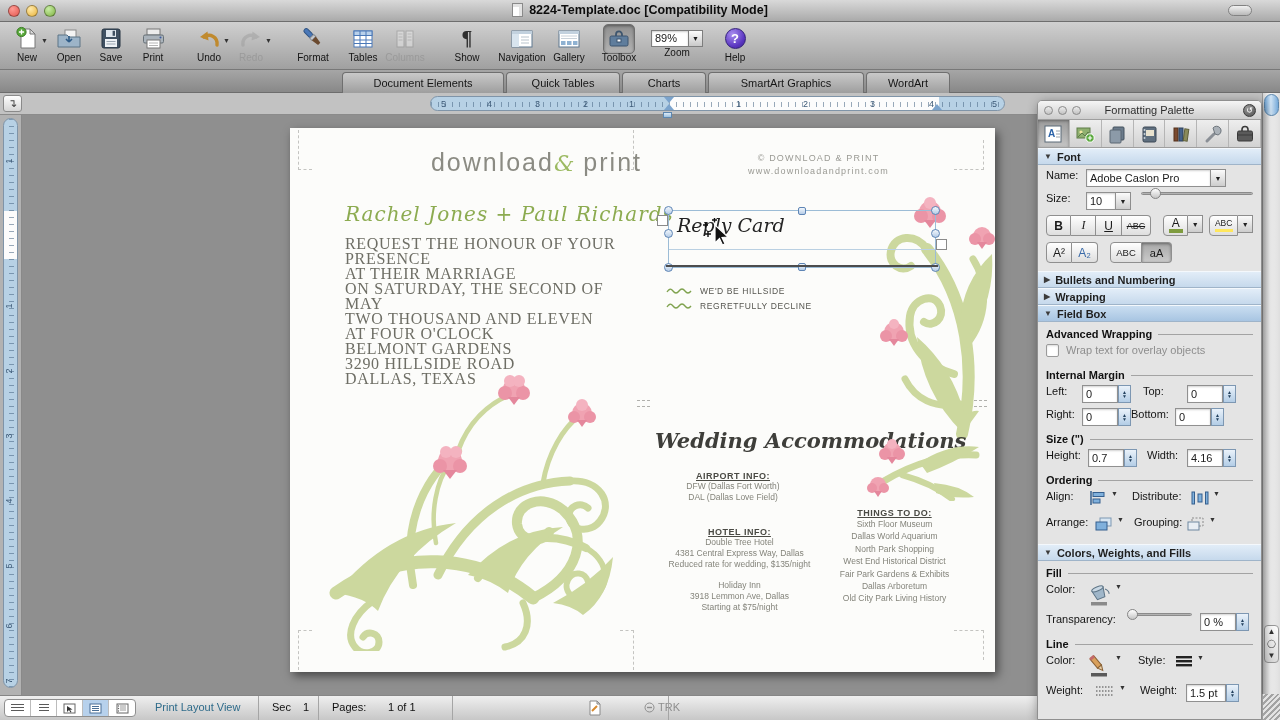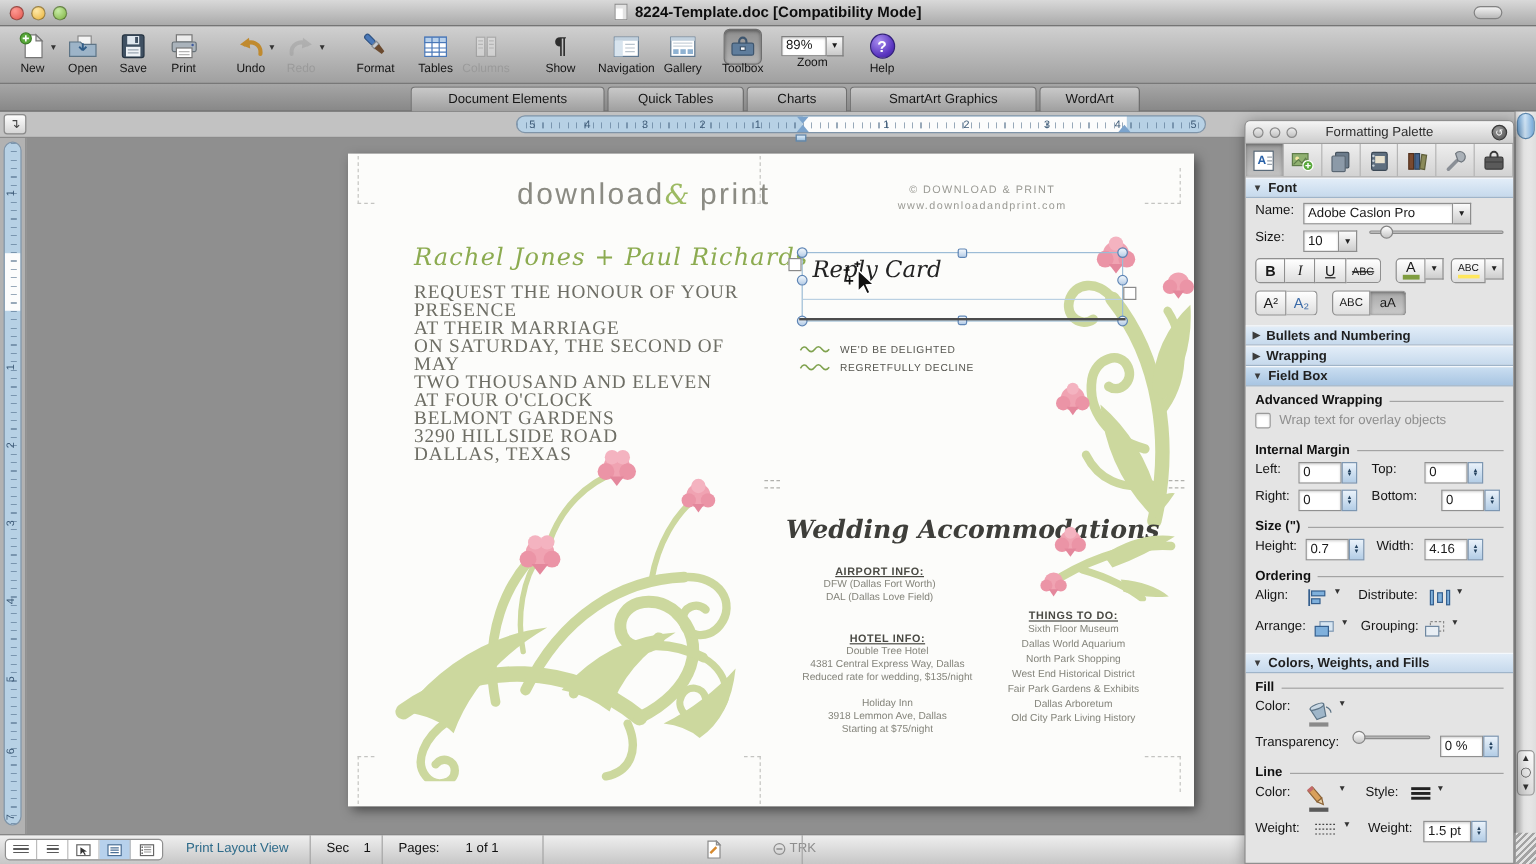--- a/index.html
+++ b/index.html
@@ -477,21 +477,21 @@
         <div class="anchor-sq" style="left:-12px;top:4px"></div>
         <div class="anchor-sq" style="right:-12px;top:28px"></div>
       </div>
 
       <div class="card-rule"></div>
 
       <div class="rsvp-row" style="top:158px">
         <svg width="28" height="8">
             <path d="M1,5 q3,-5 6,-1 t6,0 t6,0 t6,0" fill="none" stroke="#7fa24e" stroke-width="1.3"></path>
           </svg>
-        <span>WE'D BE DELIGHTED</span>
+        <span>WE'D BE HILLSIDE</span>
       </div>
       <div class="rsvp-row" style="top:173px">
         <svg width="28" height="8">
             <path d="M1,5 q3,-5 6,-1 t6,0 t6,0 t6,0" fill="none" stroke="#7fa24e" stroke-width="1.3"></path>
           </svg>
         <span>REGRETFULLY DECLINE</span>
       </div>
 
       <div class="wedtitle">Wedding Accommodations</div>
 
@@ -702,21 +702,21 @@
             <div>▼</div>
           </div>
       </div>
       <div class="prow">
         <span class="plbl" style="width:36px">Right:</span>
         <div class="fld" style="width:36px">0</div>
         <div class="spin">
             <div>▲</div>
             <div>▼</div>
           </div>
-        <span class="plbl" style="width:58px;margin-left:12px">Bottom:</span>
+        <span class="plbl" style="width:44px;">Bottom:</span>
         <div class="fld" style="width:36px">0</div>
         <div class="spin">
             <div>▲</div>
             <div>▼</div>
           </div>
       </div>
       <div class="glabel">
           <span>Size (")</span>
           <div class="rule"></div>
         </div>

